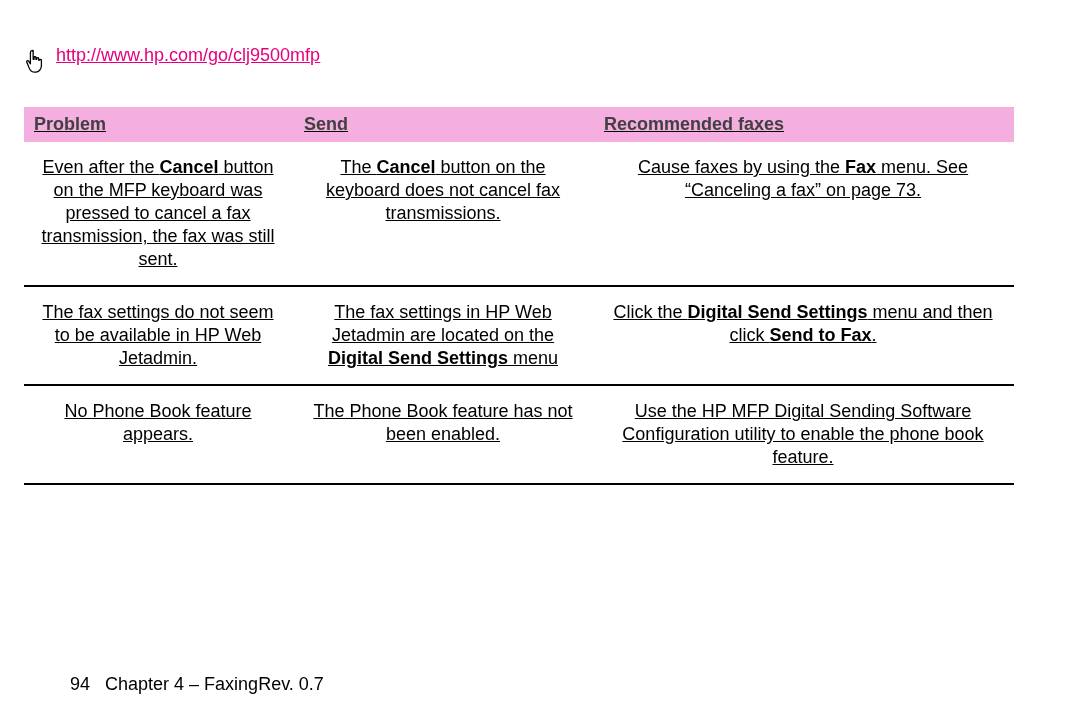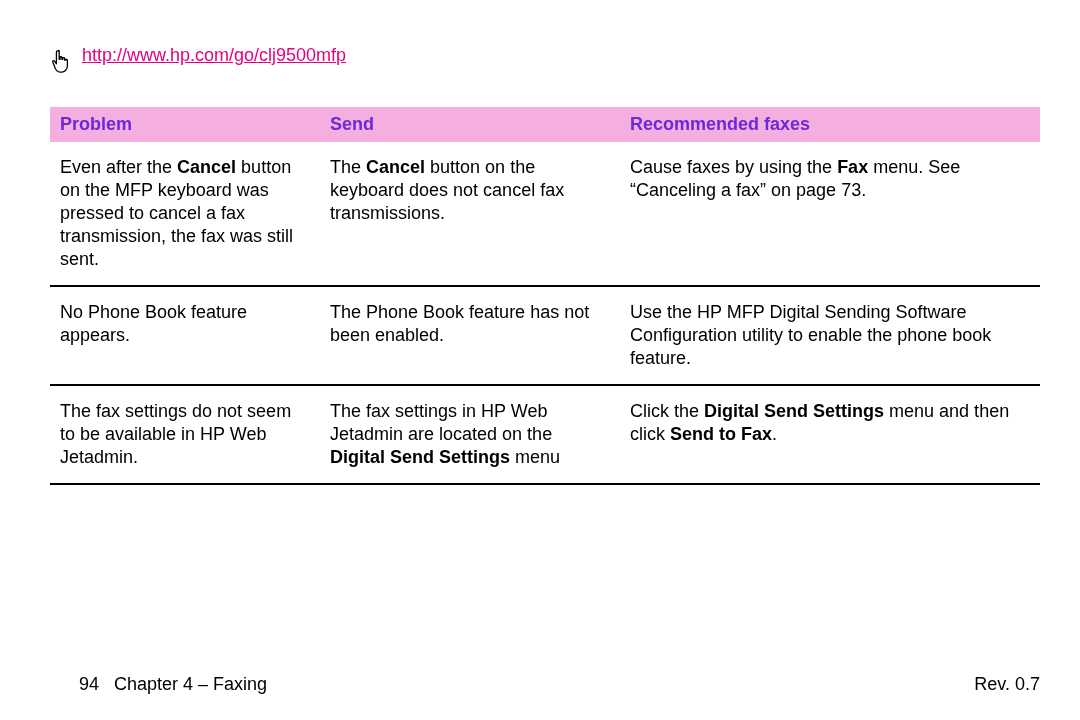--- a/index.html
+++ b/index.html
@@ -9,21 +9,22 @@
     width: 1080px;
     height: 720px;
     background: #ffffff;
     font-family: Arial, Helvetica, sans-serif;
     color: #000;
   }
   .page {
     position: relative;
     width: 1080px;
     height: 720px;
-    padding: 45px 40px 0 50px;
+    padding: 45px 40px 0 24px;
+    text-decoration: underline;
   }
   .top-link-row {
     display: flex;
     align-items: flex-start;
     gap: 10px;
     margin-bottom: 32px;
     margin-left: 0;
   }
   .hand-icon {
     width: 22px;
@@ -42,48 +43,48 @@
   }
   table.troubleshoot {
     width: 990px;
     border-collapse: collapse;
     font-size: 18px;
     line-height: 1.28;
     margin-left: 0;
   }
   table.troubleshoot thead th {
     background: #f4aee0;
-    color: #6d28d9;
+    color: #404040;
     text-align: left;
     font-weight: bold;
     padding: 6px 10px 6px 10px;
     font-size: 18px;
   }
   table.troubleshoot td {
     padding: 14px 12px 14px 10px;
     vertical-align: top;
     border-bottom: 2px solid #000;
     font-size: 18px;
+    text-align: center;
   }
   table.troubleshoot tbody tr.last td {
     border-bottom: none;
   }
   .col-problem { width: 270px; }
   .col-cause   { width: 300px; }
   .col-action  { width: 420px; }
   .b { font-weight: bold; }
   .footer {
     position: absolute;
     left: 70px;
     right: 40px;
     bottom: 25px;
     display: flex;
-    justify-content: space-between;
+    justify-content: flex-start;
     font-size: 18px;
-    margin-left: 9px;
   }
   .footer .left span.pageno { margin-right: 10px; }
 </style>
 </head>
 <body>
 
 <div class="page">
 
   <div class="top-link-row">
     <span class="hand-icon">
@@ -115,33 +116,33 @@
         </td>
         <td>
           <span>The </span><span class="b">Cancel</span><span> button on the keyboard does not cancel fax transmissions.</span>
         </td>
         <td>
           <span>Cause faxes by using the </span><span class="b">Fax</span><span> menu. See “Canceling a fax” on page 73.</span>
         </td>
       </tr>
 
       <tr>
-        <td>No Phone Book feature appears.</td>
-        <td>The Phone Book feature has not been enabled.</td>
-        <td>Use the HP MFP Digital Sending Software Configuration utility to enable the phone book feature.</td>
-      </tr>
-
-      <tr>
         <td>The fax settings do not seem to be available in HP Web Jetadmin.</td>
         <td>
           <span>The fax settings in HP Web Jetadmin are located on the </span><span class="b">Digital Send Settings</span><span> menu</span>
         </td>
         <td>
           <span>Click the </span><span class="b">Digital Send Settings</span><span> menu and then click </span><span class="b">Send to Fax</span><span>.</span>
         </td>
+      </tr>
+
+      <tr>
+        <td>No Phone Book feature appears.</td>
+        <td>The Phone Book feature has not been enabled.</td>
+        <td>Use the HP MFP Digital Sending Software Configuration utility to enable the phone book feature.</td>
       </tr>
 
     </tbody>
   </table>
 
   <div class="footer">
     <div class="left">
       <span class="pageno">94</span>
       <span>Chapter 4 – Faxing</span>
     </div>

